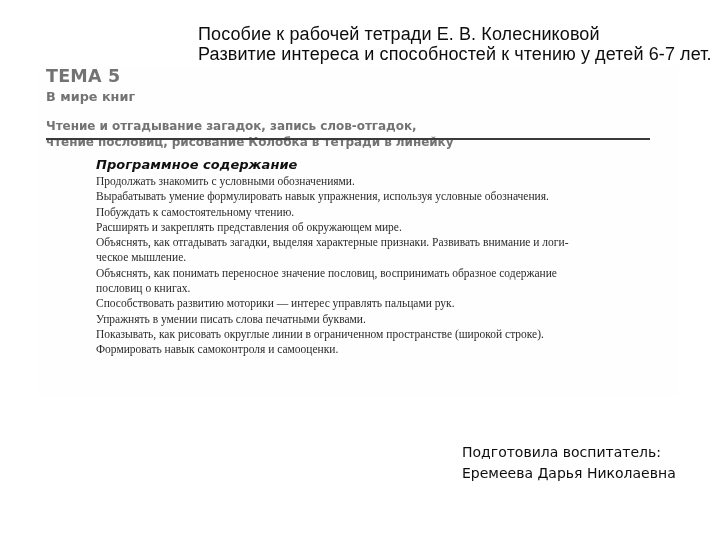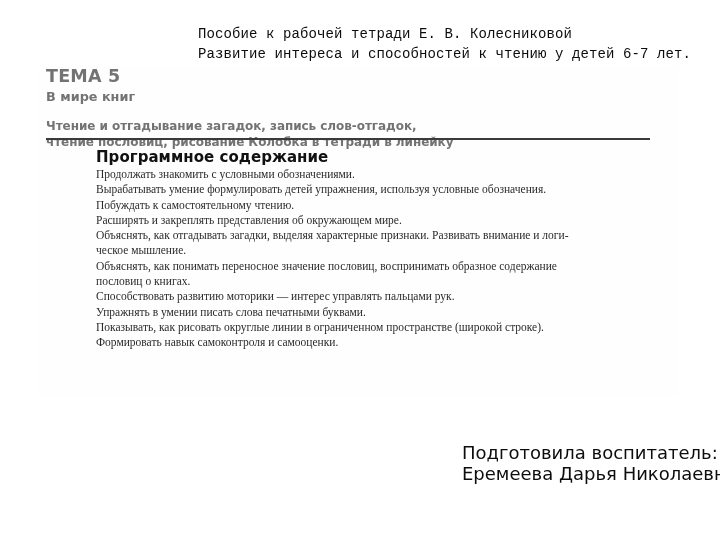--- a/index.html
+++ b/index.html
@@ -22,22 +22,22 @@
     inset: 0;
     background: #ffffff;
   }
 
   
   .header-note {
     position: absolute;
     left: 198px;
     top: 24px;
     width: 500px;
-    font-family: Liberation Mono, monospace;
-    font-size: 14px;
+    font-family: Liberation Sans, sans-serif;
+    font-size: 18px;
     line-height: 20px;
     color: #0d0d0d;
     letter-spacing: 0.1px;
     white-space: nowrap;
   }
   .header-note div { white-space: nowrap; }
 
   
   .scan {
     position: absolute;
@@ -92,25 +92,26 @@
   
   .content {
     position: absolute;
     left: 58px;
     top: 82px;
     width: 572px;
   }
   .content-heading {
     font-family: "DejaVu Sans", "Liberation Sans", sans-serif;
     font-weight: bold;
-    font-size: 15px;
+    font-size: 13px;
     line-height: 17px;
     color: #111111;
-    margin: 1px 0 1px 0;
+    margin: 8px 0 1px 0;
     letter-spacing: 0.05px;
+    font-style: italic;
   }
   .content-list {
     margin: 0;
     padding: 0;
     list-style: none;
   }
   .content-list li {
     font-family: Liberation Serif, serif;
     font-size: 11.5px;
     line-height: 15.3px;
@@ -125,21 +126,21 @@
   }
   .content-list li.justify { width: 560px; }
 
   
   .footer-note {
     position: absolute;
     left: 462px;
     top: 442px;
     width: 250px;
     font-family: "DejaVu Sans", "Liberation Sans", sans-serif;
-    font-size: 18px;
+    font-size: 14px;
     line-height: 21px;
     color: #0d0d0d;
     white-space: nowrap;
   }
   .footer-note div { white-space: nowrap; }
 </style>
 </head>
 <body>
 
 <div class="slide">
@@ -162,21 +163,21 @@
 
     <div class="rule"></div>
 
     <div class="content">
       <p class="content-heading">Программное содержание</p>
       <ul class="content-list">
         <li>
             <span class="ln">Продолжать знакомить с условными обозначениями.</span>
           </li>
         <li>
-            <span class="ln">Вырабатывать умение формулировать детей упражнения, используя условные обозначения.</span>
+            <span class="ln">Вырабатывать умение формулировать навык упражнения, используя условные обозначения.</span>
           </li>
         <li>
             <span class="ln">Побуждать к самостоятельному чтению.</span>
           </li>
         <li>
             <span class="ln">Расширять и закреплять представления об окружающем мире.</span>
           </li>
         <li>
           <span class="ln">Объяснять, как отгадывать загадки, выделяя характерные признаки. Развивать внимание  и логи-</span>
           <span class="ln">ческое мышление.</span>

